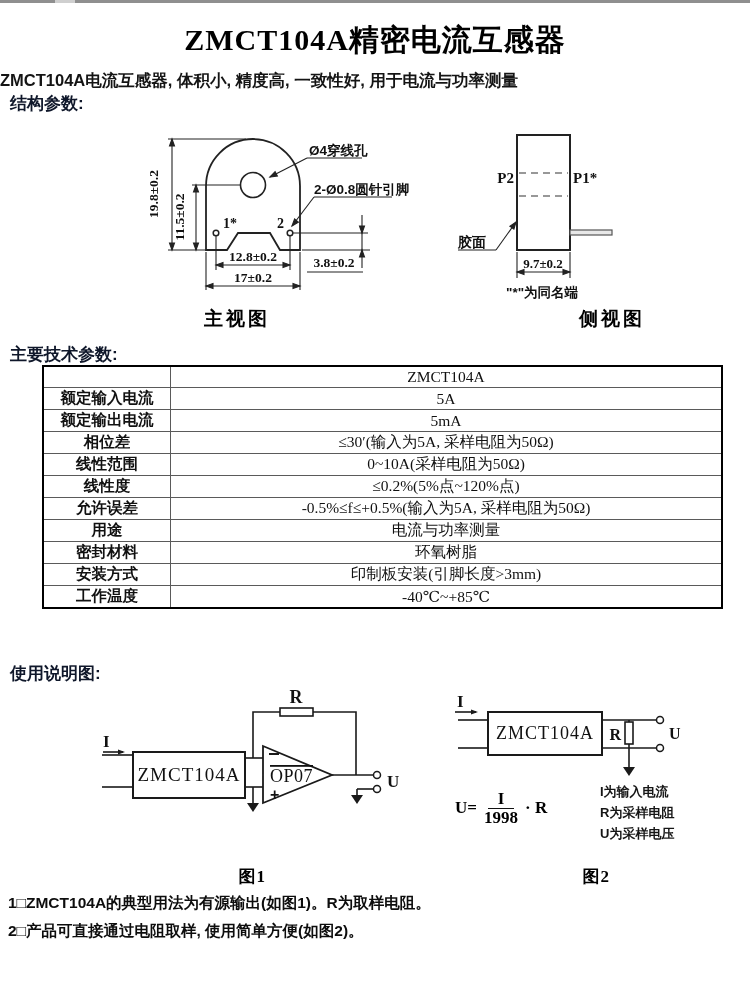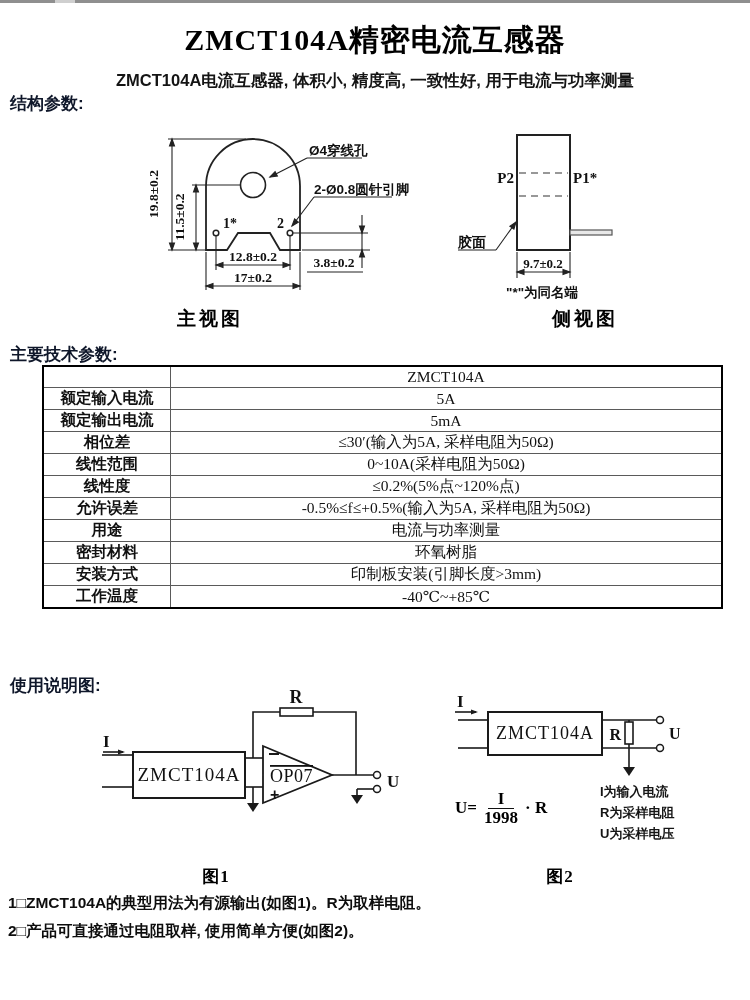--- a/index.html
+++ b/index.html
@@ -4,27 +4,27 @@
 <style>
   html,body{margin:0;padding:0;background:#fff;}
   #canvas{position:relative;width:750px;height:1000px;background:#ffffff;overflow:hidden;
           font-family:"Liberation Sans",sans-serif;color:#111;}
   .abs{position:absolute;}
   #topbar{left:0;top:0;width:750px;height:3px;background:#8f8f8f;}
   #topbar .gap{position:absolute;left:55px;top:0;width:20px;height:3px;background:#cfcfcf;}
   #title{left:0;top:20px;width:750px;text-align:center;
          font-family:"Liberation Serif","DejaVu Serif",serif;
          font-size:30px;font-weight:700;letter-spacing:1px;color:#000;}
-  #subtitle{left:0;top:70px;width:750px;text-align:center;font-size:16.5px;font-weight:600;color:#141414;}
+  #subtitle{left:0;top:70px;width:750px;text-align:left;font-size:16.5px;font-weight:600;color:#141414;}
   .section-h{font-size:17px;font-weight:700;color:#0f172a;}
   #sec-structure{left:10px;top:92px;}
   #sec-tech{left:10px;top:343px;}
-  #sec-usage{left:10px;top:662px;margin-top:12px;}
+  #sec-usage{left:10px;top:662px;}
   .cap{font-family:"Liberation Serif","DejaVu Serif",serif;font-size:19px;font-weight:600;
-       letter-spacing:3px;text-align:center;color:#000;}
+       letter-spacing:3px;text-align:right;color:#000;}
   #cap-front{left:150px;top:306px;width:120px;}
   #cap-side{left:525px;top:306px;width:120px;}
   #cap-fig1{left:166px;top:865px;width:100px;font-size:17px;letter-spacing:1px;}
   #cap-fig2{left:510px;top:865px;width:100px;font-size:17px;letter-spacing:1px;}
   
   #spec{left:42px;top:365px;width:681px;border-collapse:collapse;table-layout:fixed;
         border:2.5px solid #000;}
   #spec td{border:1.8px solid #5a5a5a;height:20.1px;padding:0;text-align:center;vertical-align:middle;
            overflow:hidden;white-space:nowrap;}
   #spec td.param{width:126px;font-weight:700;font-size:15.5px;font-family:"Liberation Sans",sans-serif;}

